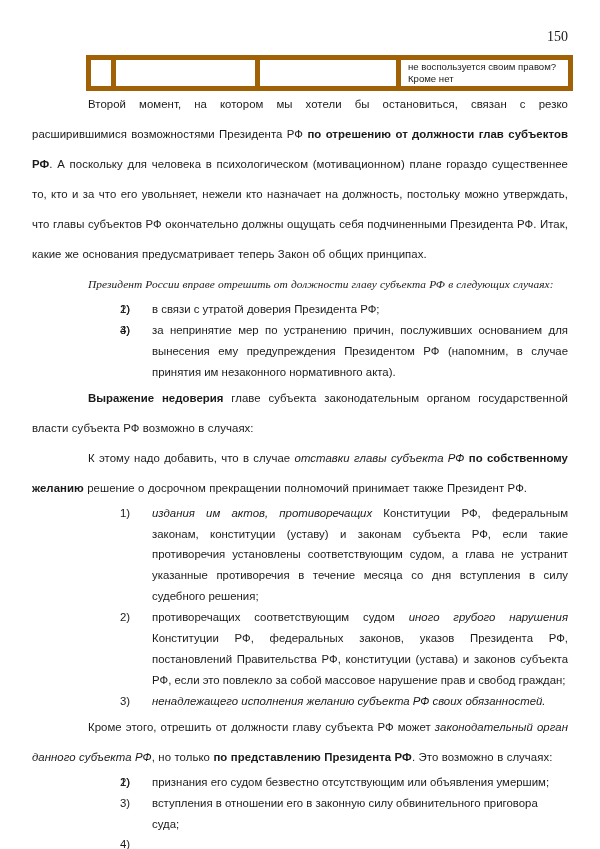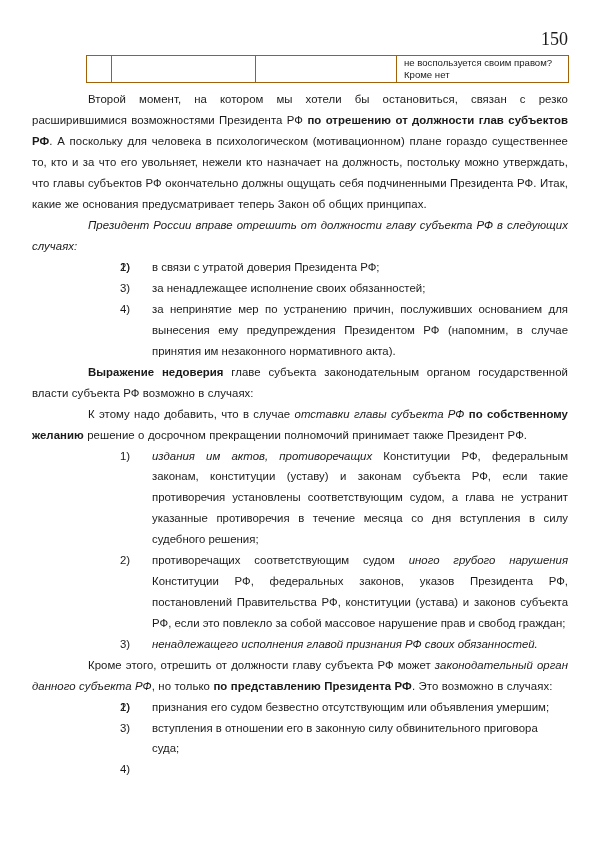--- a/index.html
+++ b/index.html
@@ -27,41 +27,41 @@
     padding: 0;
     overflow: hidden;
   }
 
   
   .page-number {
     position: absolute;
     top: 30px;
     right: 32px;
     font-family: "Liberation Serif", "DejaVu Serif", serif;
-    font-size: 18px;
+    font-size: 14px;
     line-height: 1;
     color: #1a1a1a;
   }
 
   
   .table-wrap {
     position: absolute;
     left: 86px;
     top: 55px;
     width: 482px;
   }
   table.cont-table {
     border-collapse: collapse;
     table-layout: fixed;
     width: 482px;
     font-size: 9.6px;
     line-height: 11.6px;
   }
   table.cont-table td {
-    border: 1px solid #a16207;
+    border: 5px solid #a16207;
     vertical-align: top;
     padding: 1px 3px 2px 7px;
     height: 24px;
     box-sizing: border-box;
   }
   td.c1 { width: 25px; }
   td.c2 { width: 144px; }
   td.c3 { width: 141px; }
   td.c4 { width: 172px; }
   .cell-line { display: block; white-space: nowrap; }
@@ -72,26 +72,27 @@
     left: 32px;
     top: 89px;
     width: 536px;
   }
 
   p.para {
     margin: 0 0 0 0;
     text-align: justify;
     text-indent: 56px;
     font-size: 11.4px;
-    line-height: 21px;
+    line-height: 30px;
     letter-spacing: 0.05px;
     word-spacing: 0.2px;
   }
   p.para.italic {
     font-style: italic;
+    font-family: Liberation Serif, serif;
   }
 
   b, .b { font-weight: bold; }
   i, .i { font-style: italic; }
 
   
   ol.num-list {
     margin: 0;
     padding: 0;
     list-style: none;
@@ -145,32 +146,32 @@
 
   <div class="content">
 
     <p class="para"><span>Второй момент, на котором мы хотели бы остановиться, связан с резко расширившимися возможностями Президента РФ </span><b>по отрешению от должности глав субъектов РФ</b><span>. А поскольку для человека в психологическом (мотивационном) плане гораздо существеннее то, кто и за что его увольняет, нежели кто назначает на должность, постольку можно утверждать, что главы субъектов РФ окончательно должны ощущать себя подчиненными Президента РФ. Итак, какие же основания предусматривает теперь Закон об общих принципах.</span></p>
 
     <p class="para italic"><span>Президент России вправе отрешить от должности главу субъекта РФ в следующих случаях:</span></p>
 
     <ol class="num-list">
       <li><span class="marker">1)</span></li>
       <li class="tight"><span class="marker">2)</span><span>в связи с утратой доверия Президента РФ;</span></li>
-      <li class="tight"><span class="marker">3)</span><span>за ненадлежащее исполнение своих обязанностей;</span></li>
+      <li class="tight"><span class="marker">3)</span></li>
       <li><span class="marker">4)</span><span>за непринятие мер по устранению причин, послуживших основанием для вынесения ему предупреждения Президентом РФ (напомним, в случае принятия им незаконного нормативного акта).</span></li>
     </ol>
 
     <p class="para"><b>Выражение недоверия</b><span> главе субъекта законодательным органом государственной власти субъекта РФ возможно в случаях:</span></p>
 
     <p class="para"><span>К этому надо добавить, что в случае </span><i>отставки главы субъекта РФ</i><span> </span><b>по собственному желанию</b><span> решение о досрочном прекращении полномочий принимает также Президент РФ.</span></p>
 
     <ol class="num-list">
       <li><span class="marker">1)</span><i>издания им актов, противоречащих</i><span> Конституции РФ, федеральным законам, конституции (уставу) и законам субъекта РФ, если такие противоречия установлены соответствующим судом, а глава не устранит указанные противоречия в течение месяца со дня вступления в силу судебного решения;</span></li>
       <li><span class="marker">2)</span><span>противоречащих соответствующим судом </span><i>иного грубого нарушения</i><span> Конституции РФ, федеральных законов, указов Президента РФ, постановлений Правительства РФ, конституции (устава) и законов субъекта РФ, если это повлекло за собой массовое нарушение прав и свобод граждан;</span></li>
-      <li class="tight"><span class="marker">3)</span><i>ненадлежащего исполнения главой признания РФ своих обязанностей.</i></li>
+      <li class="tight"><span class="marker">3)</span><i>ненадлежащего исполнения желанию субъекта РФ своих обязанностей.</i></li>
     </ol>
 
     <p class="para"><span>Кроме этого, отрешить от должности главу субъекта РФ может </span><i>законодательный орган данного субъекта РФ</i><span>, но только </span><b>по представлению Президента РФ</b><span>. Это возможно в случаях:</span></p>
 
     <ol class="num-list serifish">
       <li class="tight"><span class="marker">1)</span></li>
       <li class="tight"><span class="marker">2)</span><span>признания его судом безвестно отсутствующим или объявления умершим;</span></li>
       <li class="tight"><span class="marker">3)</span><span>вступления в отношении его в законную силу обвинительного приговора суда;</span></li>
       <li class="tight"><span class="marker">4)</span></li>
     </ol>

